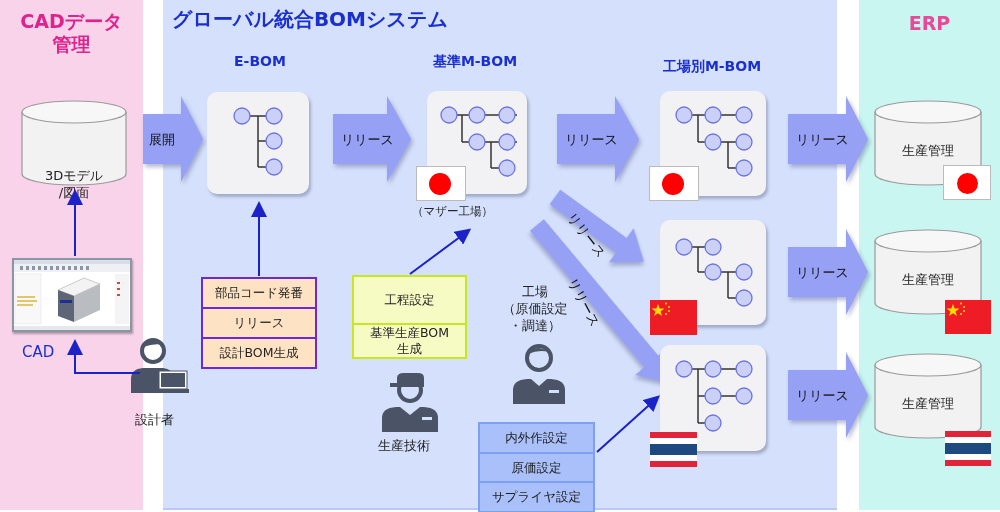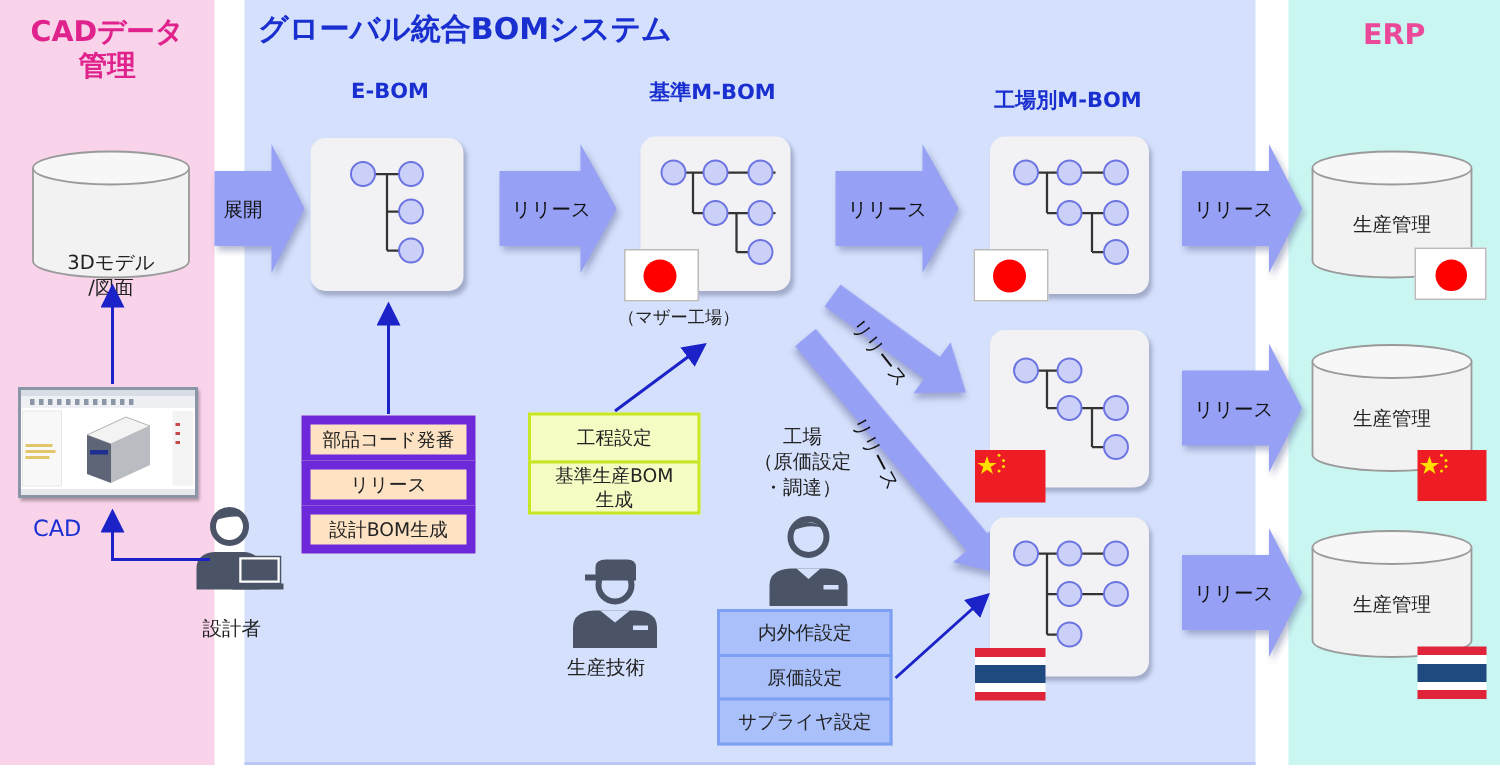--- a/index.html
+++ b/index.html
@@ -22,21 +22,21 @@
   .arrow{position:absolute;}
   .arrow svg{position:absolute;left:0;top:0;overflow:visible;}
   .arrow .lbl{position:absolute;font-size:13px;color:#111;white-space:nowrap;}
   .flag{position:absolute;border:1px solid #bbb;box-sizing:border-box;overflow:hidden;}
   .flag-jp{background:#fff;}
   .flag-jp .dot{position:absolute;border-radius:50%;background:#ff0000;}
   .flag-cn{background:#ee1c25;border:none;}
   .flag-th{border:none;background:linear-gradient(#e0243a 0 17%,#fff 17% 33%,#1f4a7f 33% 67%,#fff 67% 83%,#e0243a 83% 100%);}
   .stack{position:absolute;display:flex;flex-direction:column;}
   .stack .cell{box-sizing:border-box;text-align:center;font-size:12.5px;color:#222;display:flex;align-items:center;justify-content:center;line-height:16px;}
-  #stack-ebom .cell{background:#fde3c4;border:6px solid #6d28d9;margin-top:-2px;}
+  #stack-ebom .cell{background:#fde3c4;border:2px solid #6d28d9;margin-top:-2px;}
   #stack-proc .cell{background:#f6fbc4;border:2px solid #c7e623;margin-top:-2px;}
   #stack-fac .cell{background:#a9c0fb;border:2px solid #7ea0f2;margin-top:-2px;}
   .text{position:absolute;font-size:13px;color:#222;text-align:center;line-height:17px;}
   .person{position:absolute;}
   .person svg{position:absolute;left:0;top:0;}
   .cadshot{position:absolute;left:12px;top:258px;width:120px;height:74px;background:#fff;border:2px solid #8a96a8;box-sizing:border-box;box-shadow:1px 2px 2px rgba(0,0,0,.3);}
 </style>
 </head>
 <body>
 
@@ -339,21 +339,21 @@
 </div>
 <div class="flag flag-th" style="left:945px;top:431px;width:46px;height:35px;"></div>
 
 <div class="stack" id="stack-ebom" style="left:201px;top:277px;width:116px;">
   <div class="cell" style="height:32px;margin-top:0;">部品コード発番</div>
   <div class="cell" style="height:32px;">リリース</div>
   <div class="cell" style="height:32px;">設計BOM生成</div>
 </div>
 
 <div class="stack" id="stack-proc" style="left:352px;top:275px;width:115px;">
-  <div class="cell" style="height:34px;margin-top:0;">工程設定</div>
+  <div class="cell" style="height:50px;margin-top:0;">工程設定</div>
   <div class="cell" style="height:36px;white-space:pre-line;">基準生産BOM
 生成</div>
 </div>
 
 <div class="person" style="left:380px;top:370px;width:62px;height:62px;">
   <svg width="62" height="62">
     <circle cx="30" cy="20" r="11" fill="none" stroke="#4b5466" stroke-width="4"></circle>
     <path d="M17 17 L17 8 Q17 3 24 3 L38 3 Q44 3 44 8 L44 17 Z" fill="#4b5466"></path>
     <rect x="10" y="13" width="10" height="4" fill="#4b5466"></rect>
     <path d="M2 62 L2 48 Q2 38 16 37 L44 37 Q58 38 58 48 L58 62Z" fill="#4b5466"></path>
@@ -371,16 +371,16 @@
 <div class="person" style="left:509px;top:340px;width:62px;height:64px;">
   <svg width="62" height="64">
     <circle cx="30" cy="18" r="12" fill="none" stroke="#4b5466" stroke-width="4"></circle>
     <path d="M19 14 Q26 3 40 12 Q30 9 19 14Z" fill="#4b5466"></path>
     <path d="M4 64 L4 50 Q4 40 18 39 L42 39 Q56 40 56 50 L56 64Z" fill="#4b5466"></path>
     <path d="M22 39 L30 46 L38 39" fill="#d5e0fc"></path>
     <rect x="40" y="50" width="10" height="3" fill="#d5e0fc"></rect>
   </svg>
 </div>
 <div class="stack" id="stack-fac" style="left:478px;top:406px;width:117px;">
-  <div class="cell" style="height:32px;margin-top:0;">内外作設定</div>
+  <div class="cell" style="height:32px;margin-top:16px;">内外作設定</div>
   <div class="cell" style="height:31px;">原価設定</div>
   <div class="cell" style="height:32px;">サプライヤ設定</div>
 </div>
 
 </body></html>

